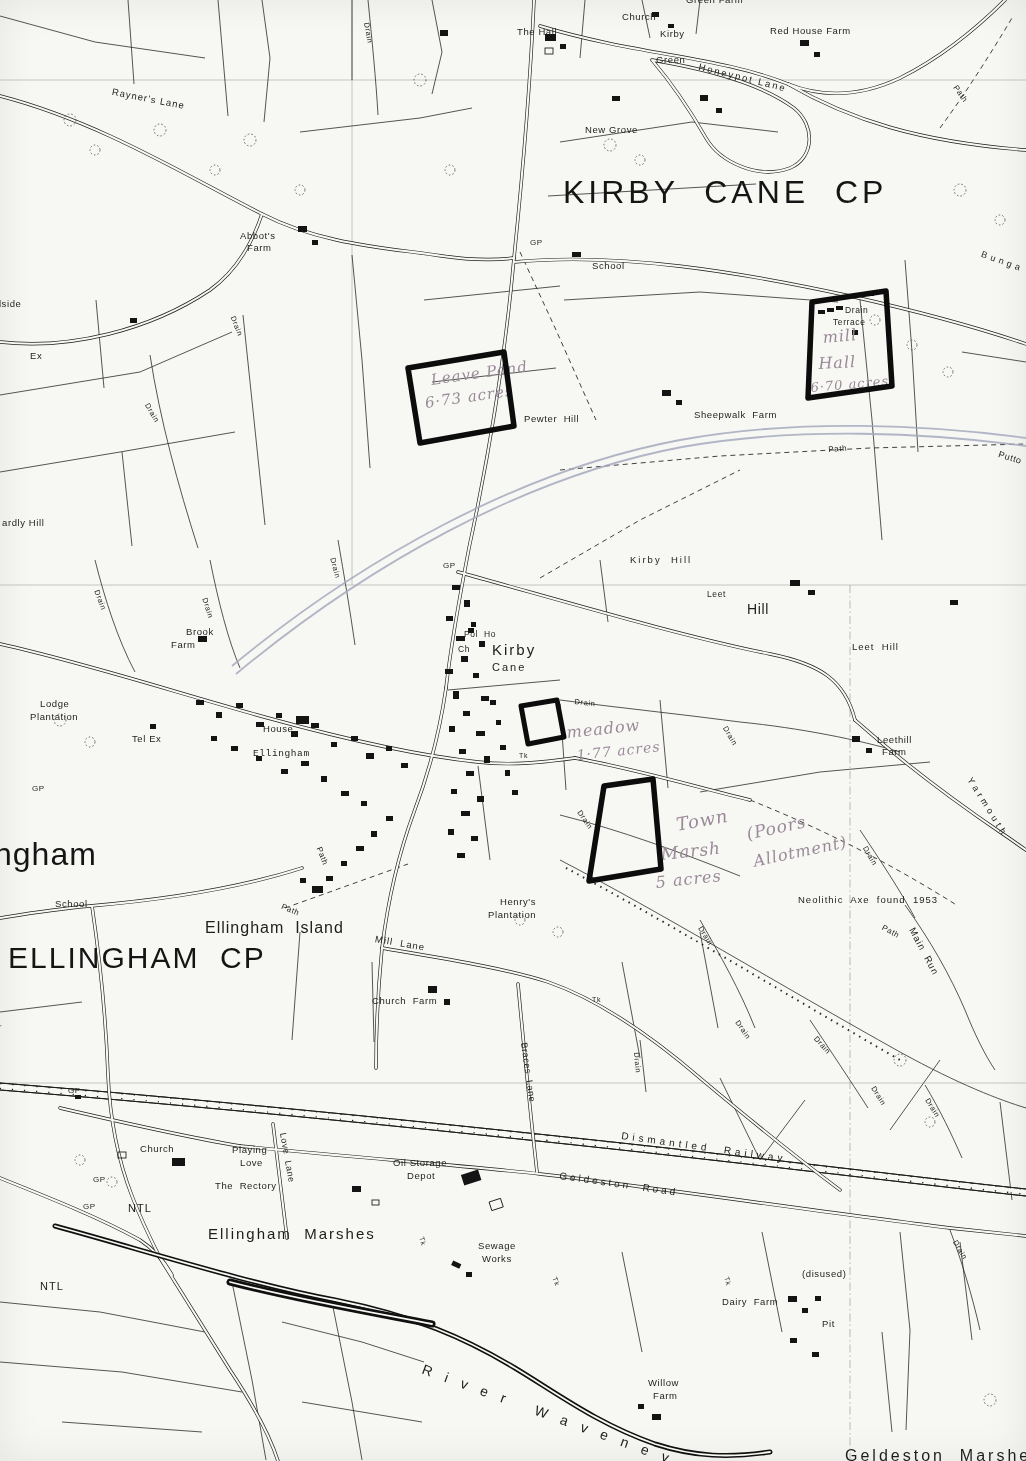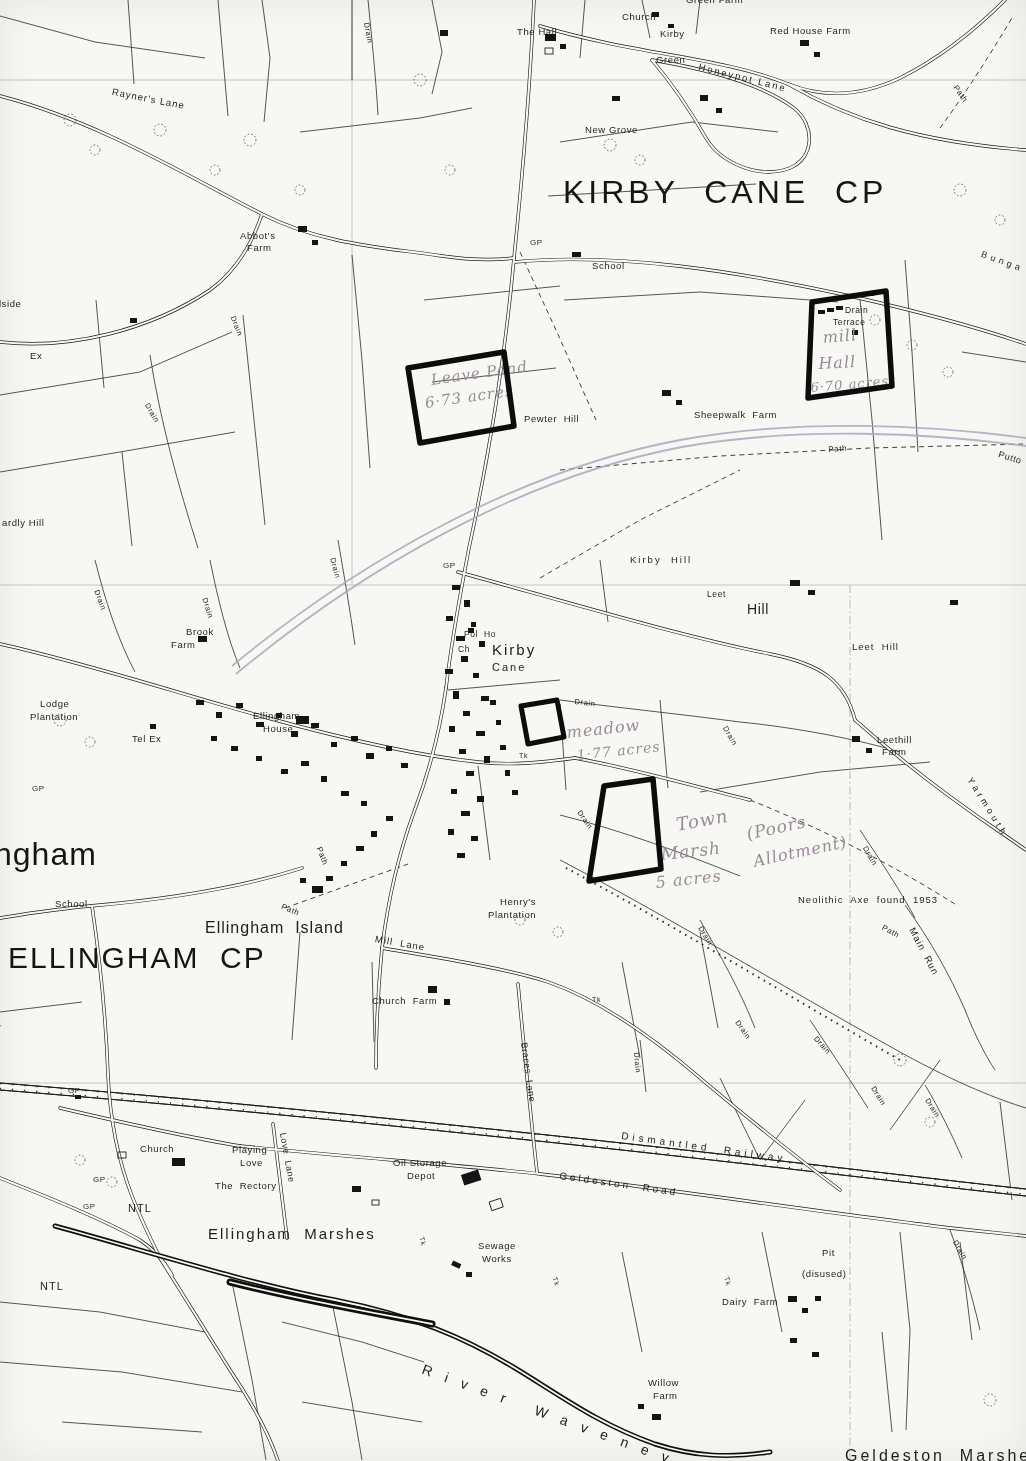--- a/index.html
+++ b/index.html
@@ -368,21 +368,21 @@
       <div class="lbl" style="left: 852px; top: 642px; letter-spacing: 1px;">Leet  Hill</div>
       <div class="lbl" style="left: 443px; top: 562px; font-size: 8px;">GP</div>
       <div class="lbl" style="left: 464px; top: 630px; font-size: 8.5px;">Pol  Ho</div>
       <div class="lbl" style="left: 458px; top: 645px; font-size: 8.5px;">Ch</div>
       <div class="lbl" style="left: 168px; top: 627px; padding-left: 18px;">Brook</div>
       <div class="lbl" style="left: 171px; top: 640px;">Farm</div>
       <div class="lbl" style="left: 40px; top: 699px;">Lodge</div>
       <div class="lbl" style="left: 30px; top: 712px;">Plantation</div>
       <div class="lbl" style="left: 132px; top: 734px;">Tel Ex</div>
       <div class="lbl" style="left: 32px; top: 785px; font-size: 8px;">GP</div>
-      <div class="lbl" style="left: 253px; top: 711px;">Ellingham</div>
+      <div class="lbl" style="left: 253px; top: 749px; font-family: Liberation Mono, monospace;">Ellingham</div>
       <div class="lbl" style="left: 263px; top: 724px;">House</div>
       <div class="lbl" style="left: 877px; top: 735px;">Leethill</div>
       <div class="lbl" style="left: 882px; top: 747px;">Farm</div>
       <div class="lbl" style="left: 973px; top: 776px; font-size: 9px; transform: rotate(58deg);">Y a r m o u t h</div>
       <div class="lbl" style="left: 55px; top: 899px;">School</div>
       <div class="lbl" style="left: 500px; top: 897px;">Henry's</div>
       <div class="lbl" style="left: 488px; top: 910px;">Plantation</div>
       <div class="lbl" style="left: 376px; top: 934px; letter-spacing: 1px; transform: rotate(10deg);">Mill  Lane</div>
       <div class="lbl" style="left: 798px; top: 895px; letter-spacing: 1px;">Neolithic  Axe  found  1953</div>
       <div class="lbl" style="left: 916px; top: 926px; letter-spacing: 1px; transform: rotate(62deg);">Main  Run</div>
@@ -402,21 +402,21 @@
       <div class="lbl" style="left: 140px; top: 1144px;">Church</div>
       <div class="lbl" style="left: 232px; top: 1145px;">Playing</div>
       <div class="lbl" style="left: 240px; top: 1158px;">Love</div>
       <div class="lbl" style="left: 215px; top: 1181px;">The  Rectory</div>
       <div class="lbl" style="left: 287px; top: 1132px; font-size: 9px; transform: rotate(80deg);">Love  Lane</div>
       <div class="lbl" style="left: 128px; top: 1203px; font-size: 11px; letter-spacing: 1px;">NTL</div>
       <div class="lbl" style="left: 40px; top: 1281px; font-size: 11px; letter-spacing: 1px;">NTL</div>
       <div class="lbl" style="left: 478px; top: 1241px;">Sewage</div>
       <div class="lbl" style="left: 482px; top: 1254px;">Works</div>
       <div class="lbl" style="left: 722px; top: 1297px;">Dairy  Farm</div>
-      <div class="lbl" style="left: 822px; top: 1248px;">Pit</div>
+      <div class="lbl" style="left: 822px; top: 1319px;">Pit</div>
       <div class="lbl" style="left: 802px; top: 1269px;">(disused)</div>
       <div class="lbl" style="left: 648px; top: 1378px;">Willow</div>
       <div class="lbl" style="left: 653px; top: 1391px;">Farm</div>
       <div class="lbl" style="left: 425px; top: 1362px; font-size: 14px; letter-spacing: 5px; transform: rotate(20deg);">R i v e r   W a v e n e y</div>
       <div class="lbl" style="left: 519px; top: 752px; font-size: 7px;">Tk</div>
       <div class="lbl" style="left: 592px; top: 996px; font-size: 7px;">Tk</div>
       <div class="lbl" style="left: 425px; top: 1236px; font-size: 7px; transform: rotate(75deg);">Tk</div>
       <div class="lbl" style="left: 558px; top: 1276px; font-size: 7px; transform: rotate(70deg);">Tk</div>
       <div class="lbl" style="left: 730px; top: 1276px; font-size: 7px; transform: rotate(75deg);">Tk</div>
       <div class="lbl" style="left: 370px; top: 22px; font-size: 7.5px; transform: rotate(80deg);">Drain</div>

